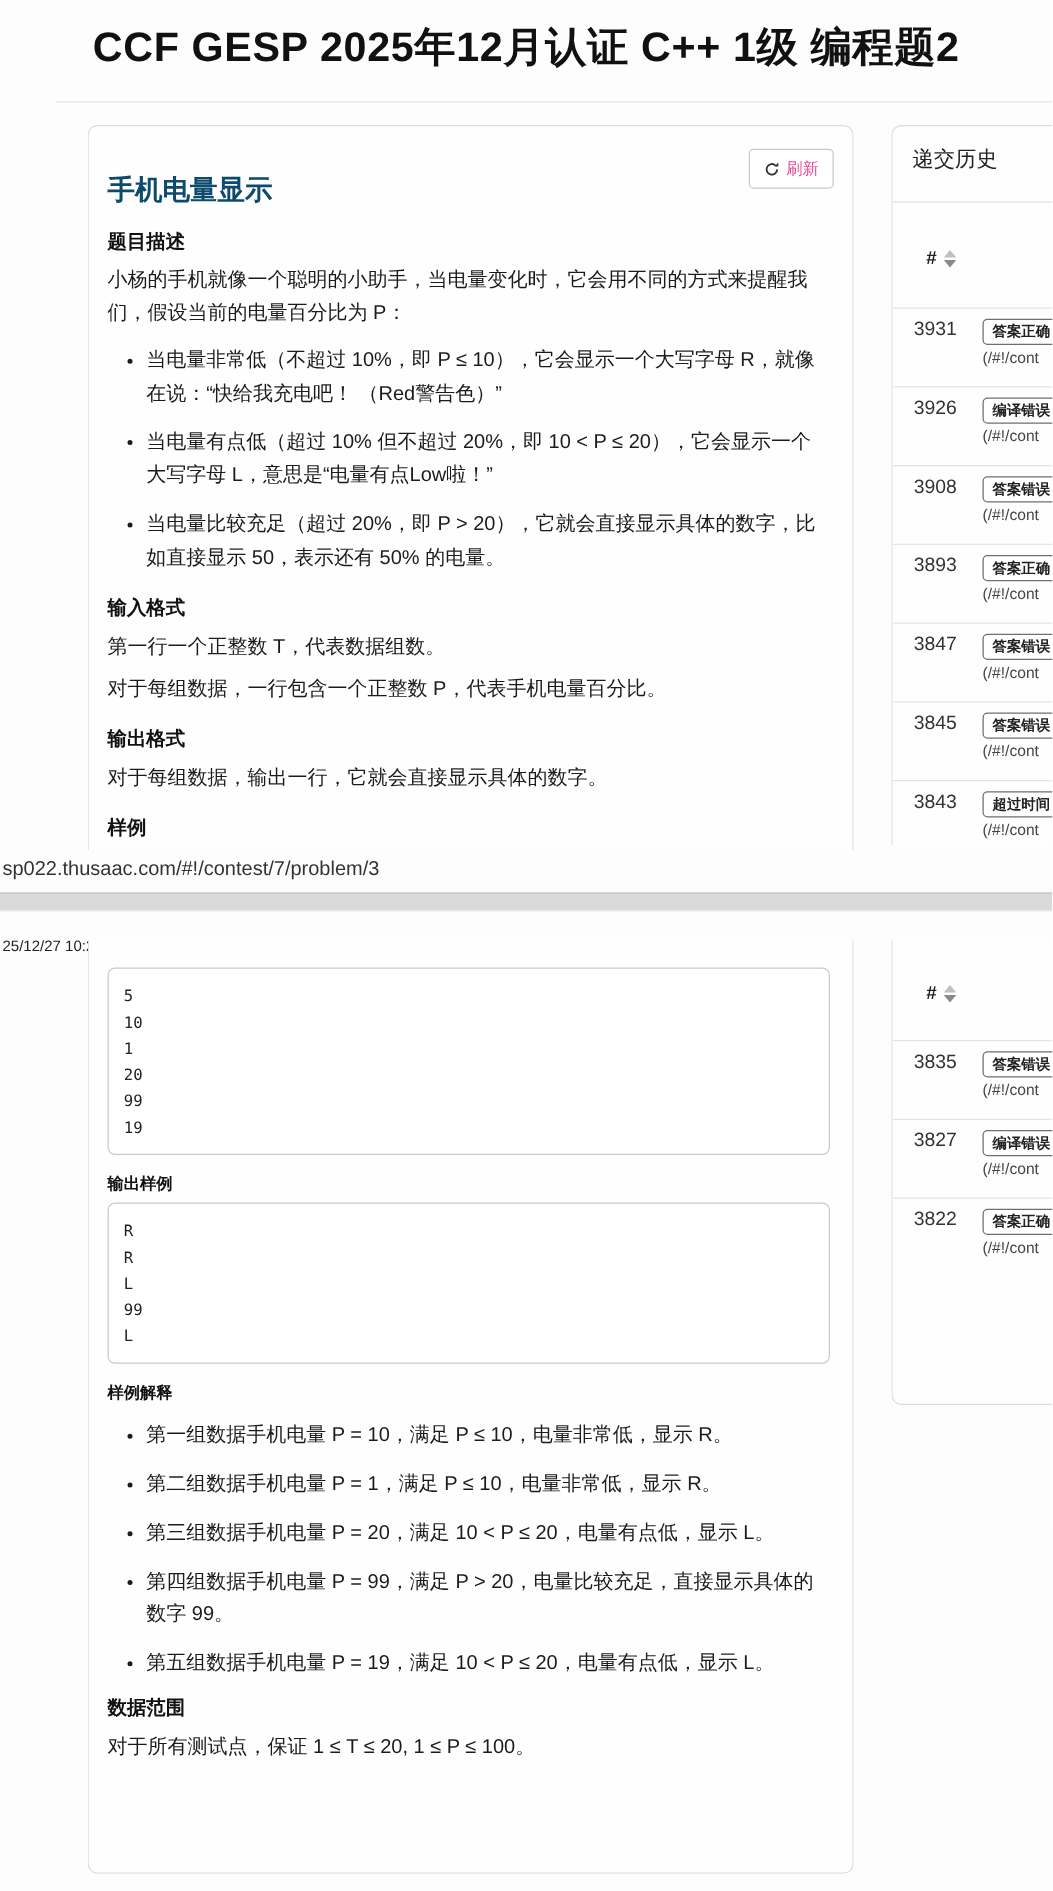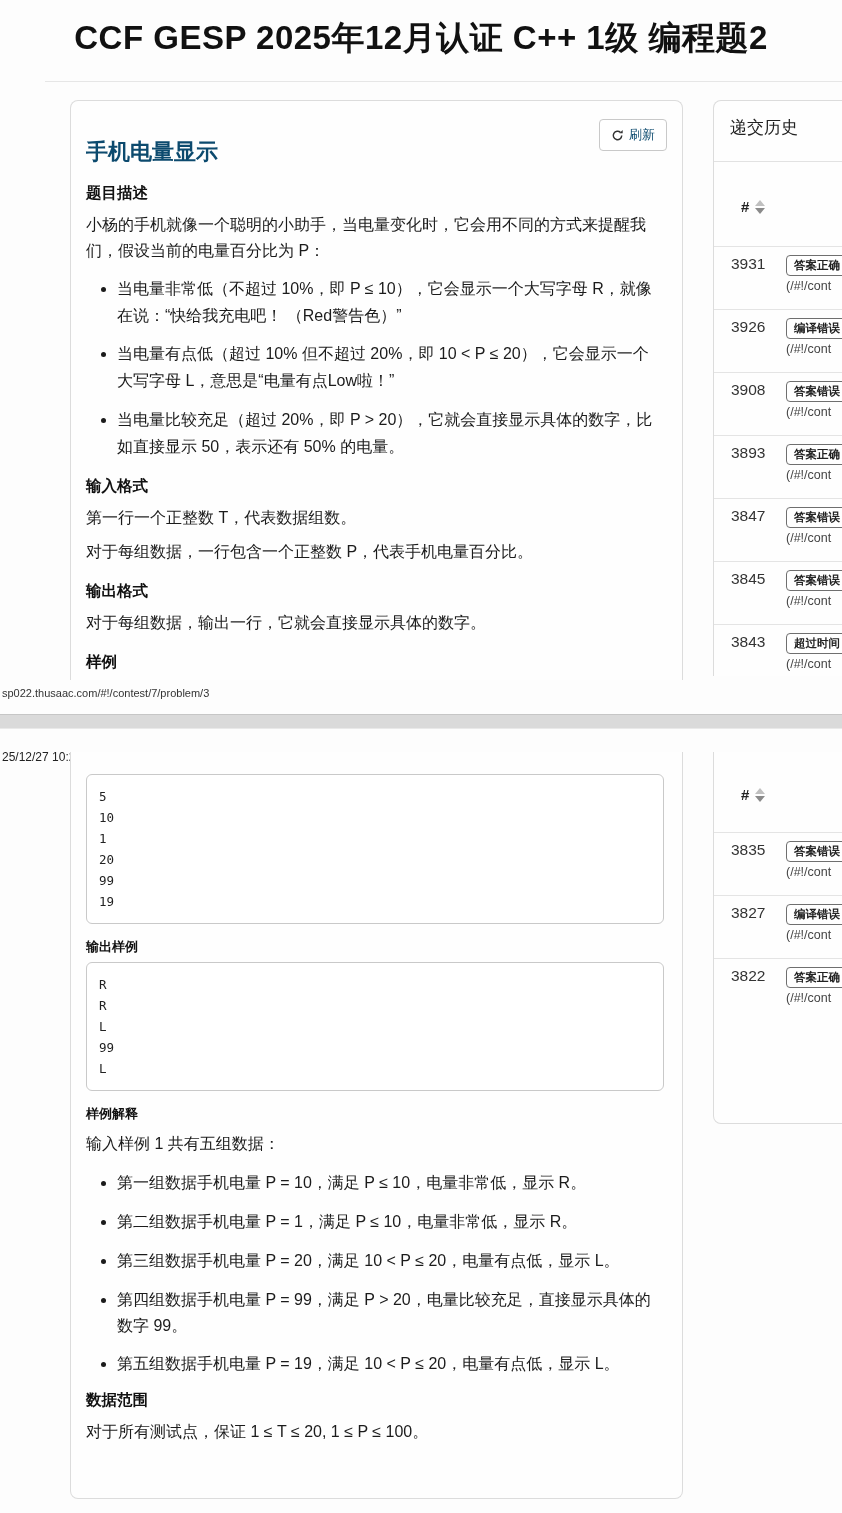--- a/index.html
+++ b/index.html
@@ -28,21 +28,21 @@
   
   .prob-title{font-size:22px;font-weight:bold;margin:22px 0 6px 0;color:#0c4a6e;}
   .h-big{font-size:15.5px;font-weight:bold;margin:16px 0 4px 0;color:#111;}
   .h-small{font-size:13px;font-weight:bold;margin:14px 0 6px 0;color:#111;}
   .para{font-size:16px;line-height:1.62;margin:8px 0;color:#1b1b1b;}
   .rules{margin:4px 0 6px 0;padding-left:31px;}
   .rules li{font-size:16px;line-height:1.7;margin:11px 0;color:#1b1b1b;}
   .refresh-btn{
     position:absolute;top:18px;right:15px;height:30px;padding:0 11px;
     display:flex;align-items:center;gap:5px;background:#fff;
-    border:1px solid #c9c9c9;border-radius:4px;font-size:13px;color:#0c4a6e;cursor:pointer;
+    border:1px solid #c9c9c9;border-radius:4px;font-size:13px;color:#ec4899;cursor:pointer;
   }
   .refresh-btn svg{display:block;}
 
   .codebox{
     border:1px solid #c9c9c9;border-radius:6px;background:#fff;
     padding:11px 12px;margin:4px 0 10px 0;
     font-family:"DejaVu Sans Mono","Liberation Mono",monospace;
     font-size:12.5px;line-height:21px;color:#222;
   }
   .expl{margin:4px 0 8px 0;padding-left:31px;}
@@ -62,21 +62,21 @@
   .sub-row{position:relative;height:62px;border-top:1px solid #e4e4e4;cursor:pointer;}
   .sub-id{position:absolute;left:17px;top:8px;font-size:15.5px;color:#333;}
   .sub-cell{position:absolute;left:72px;top:8px;}
   .status-badge{
     display:inline-block;white-space:nowrap;border:1.5px solid #6f6f6f;border-radius:4px;
     padding:2px 7px;font-size:11.5px;font-weight:bold;color:#222;background:#fff;
   }
   .sub-link{white-space:nowrap;font-size:12.5px;color:#444;margin-top:3px;}
 
   
-  .url-text{position:absolute;left:2px;top:687px;font-size:11px;color:#333;}
+  .url-text{position:absolute;left:2px;top:687px;font-size:16px;color:#333;}
   .shot-divider{position:absolute;left:0;top:714px;width:842px;height:15px;background:#dadada;border-top:1px solid #c6c6c6;border-bottom:1px solid #e9e9e9;box-sizing:border-box;}
   .timestamp{position:absolute;left:2px;top:750px;font-size:12px;color:#222;}
   .window-title{position:absolute;left:557px;top:752px;font-size:11px;font-weight:bold;color:#3d3d3d;}
 </style>
 </head>
 <body>
 
 <div class="screen">
 
   <div class="page-title">CCF GESP 2025年12月认证 C++ 1级 编程题2</div>
@@ -190,21 +190,20 @@
     </div>
     <div class="h-small">输出样例</div>
     <div class="codebox">
       <div>R</div>
       <div>R</div>
       <div>L</div>
       <div>99</div>
       <div>L</div>
     </div>
     <div class="h-small">样例解释</div>
-    <div class="para">输入样例 1 共有五组数据：</div>
     <ul class="expl">
       <li>第一组数据手机电量 P = 10，满足 P ≤ 10，电量非常低，显示 R。</li>
       <li>第二组数据手机电量 P = 1，满足 P ≤ 10，电量非常低，显示 R。</li>
       <li>第三组数据手机电量 P = 20，满足 10 &lt; P ≤ 20，电量有点低，显示 L。</li>
       <li>第四组数据手机电量 P = 99，满足 P &gt; 20，电量比较充足，直接显示具体的数字 99。</li>
       <li>第五组数据手机电量 P = 19，满足 10 &lt; P ≤ 20，电量有点低，显示 L。</li>
     </ul>
     <div class="h-big" style="margin-top:4px;">数据范围</div>
     <div class="para">对于所有测试点，保证 1 ≤ T ≤ 20, 1 ≤ P ≤ 100。</div>
   </div>

